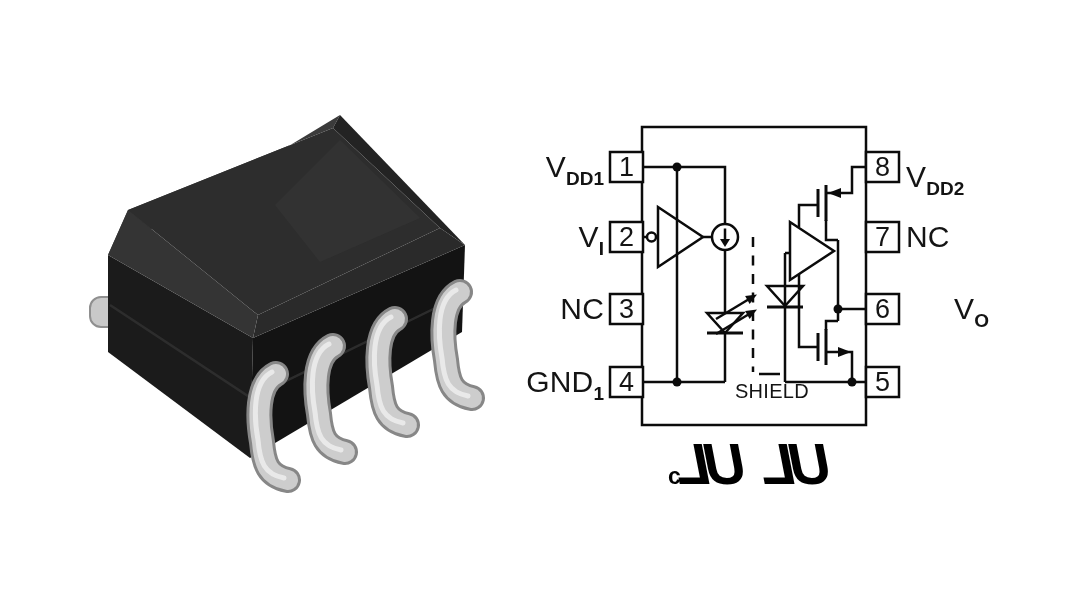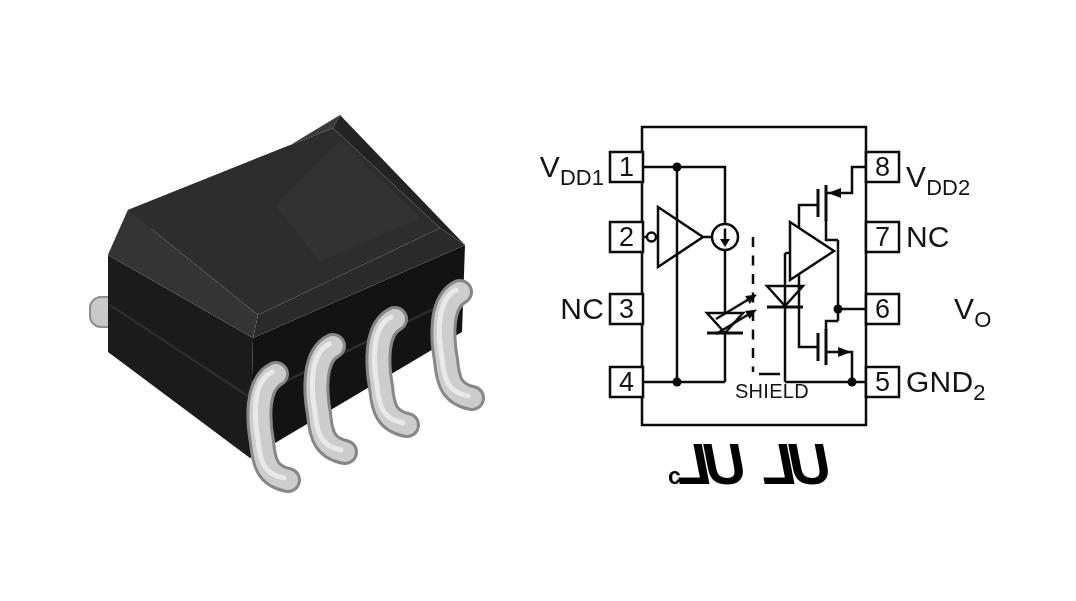--- a/index.html
+++ b/index.html
@@ -8,21 +8,21 @@
     font-family:"Liberation Sans","DejaVu Sans",sans-serif; overflow:hidden; color:#111;
   }
   svg.draw { position:absolute; left:0; top:0; }
 
   
   .pin-label {
     position:absolute; height:44px; line-height:44px; font-size:30px;
     color:#141414; white-space:nowrap; letter-spacing:0.2px;
   }
   .pin-label.left { width:150px; text-align:right; }
-  .pin-label .sub { font-size:22px; vertical-align:-8px; letter-spacing:0; }
+  .pin-label .sub { font-size:19px; vertical-align:-8px; letter-spacing:0;font-weight:bold; }
   .pin-num {
     position:absolute; width:33px; height:30px; line-height:31px;
     text-align:center; font-size:27px; color:#141414;
   }
   .shield-label {
     position:absolute; left:726px; top:380px; width:92px; text-align:center;
     font-size:20px; letter-spacing:0.3px; color:#141414;
   }
 
   
@@ -170,25 +170,26 @@
   <div class="pin-num" style="left:610px; top:152px;">1</div>
   <div class="pin-num" style="left:610px; top:222px;">2</div>
   <div class="pin-num" style="left:610px; top:294px;">3</div>
   <div class="pin-num" style="left:610px; top:367px;">4</div>
   <div class="pin-num" style="left:866px; top:152px;">8</div>
   <div class="pin-num" style="left:866px; top:222px;">7</div>
   <div class="pin-num" style="left:866px; top:294px;">6</div>
   <div class="pin-num" style="left:866px; top:367px;">5</div>
 
   <div class="pin-label left" style="left:454px; top:145px;"><span>V</span><span class="sub">DD1</span></div>
+  <div class="pin-label left" style="left:454px; top:215px;"><span>V</span><span class="sub">I</span></div>
   <div class="pin-label left" style="left:454px; top:287px;"><span>NC</span><span class="sub"></span></div>
+  <div class="pin-label left" style="left:454px; top:360px;"><span>GND</span><span class="sub">1</span></div>
 
   <div class="pin-label" style="left:906px; top:155px;"><span>V</span><span class="sub">DD2</span></div>
   <div class="pin-label" style="left:906px; top:215px;"><span>NC</span><span class="sub"></span></div>
   <div class="pin-label" style="left:954px; top:287px;"><span>V</span><span class="sub">O</span></div>
-  <div class="pin-label" style="left:906px; top:360px;"><span>GND</span><span class="sub">2</span></div>
 
   <div class="shield-label">SHIELD</div>
 
   <div class="ul-mark" style="left:668px;"><span class="prefix">c</span><span class="letters">UL</span></div>
   <div class="ul-mark" style="left:766px;"><span class="letters">UL</span></div>
 
 </div>
 
 </body></html>

